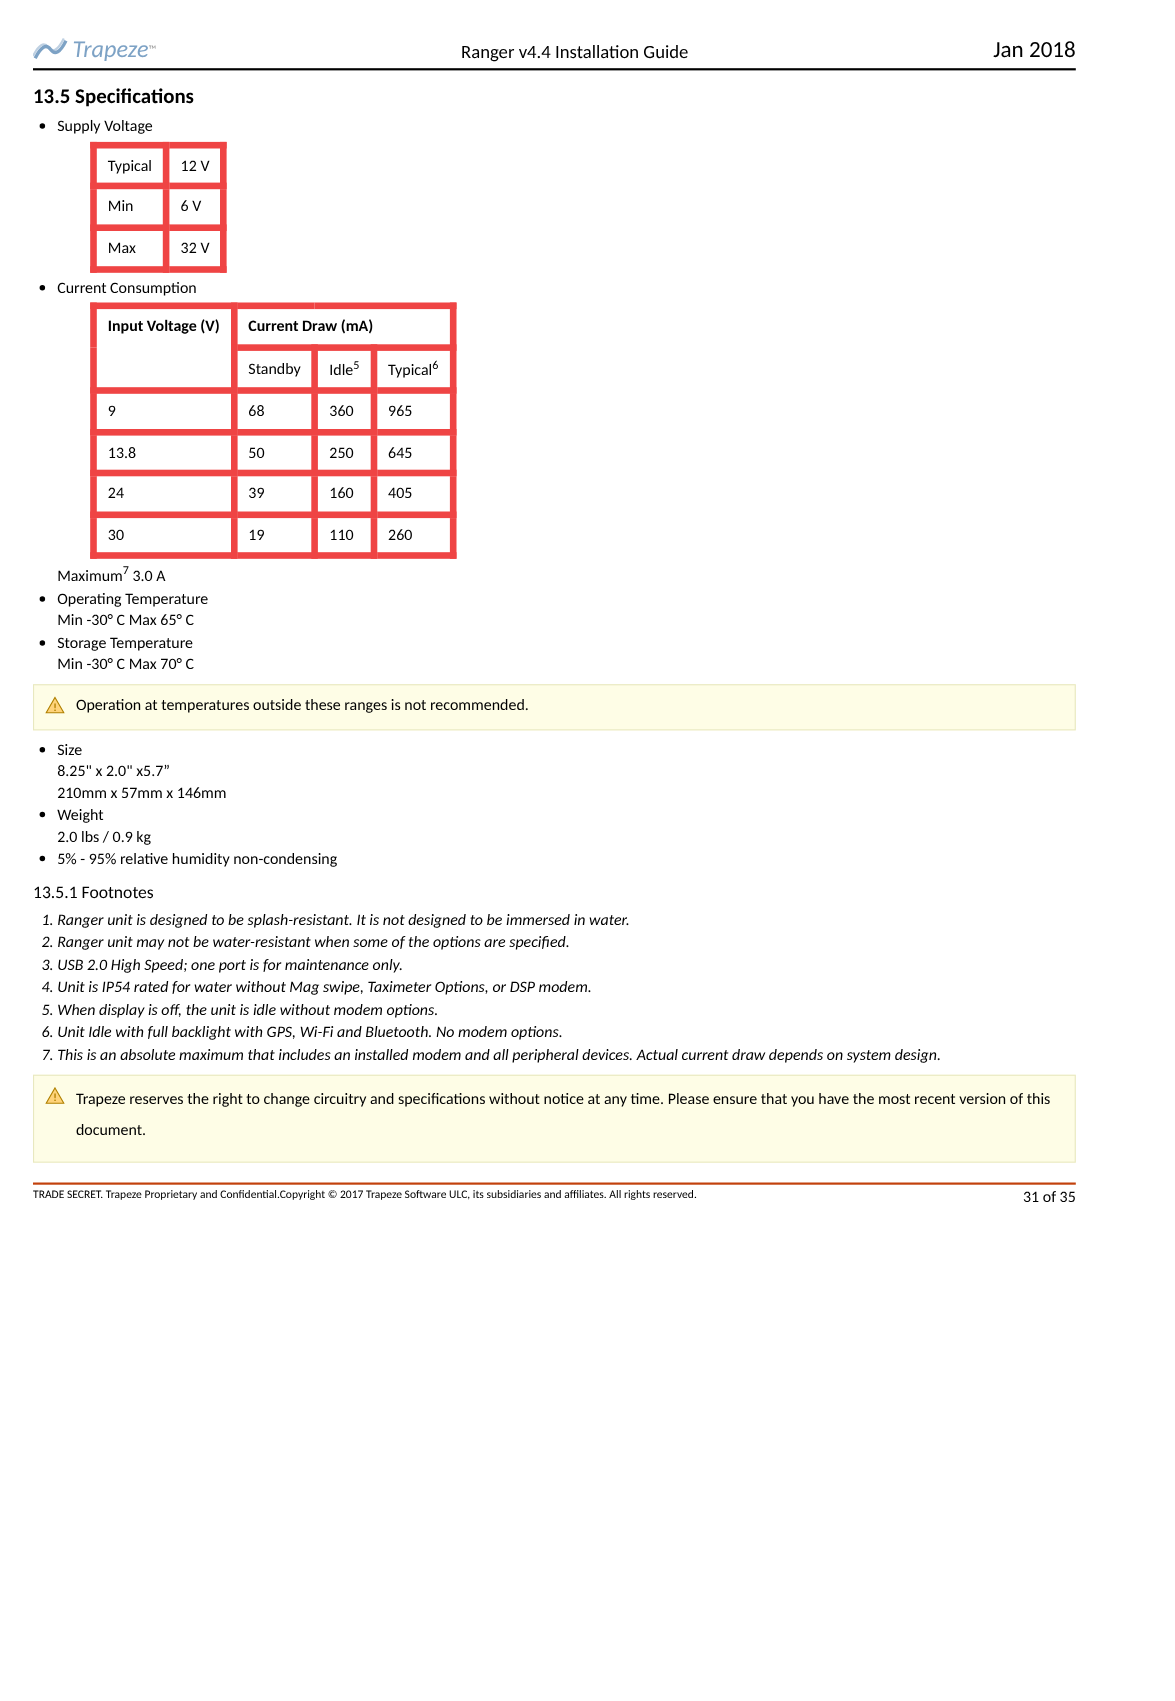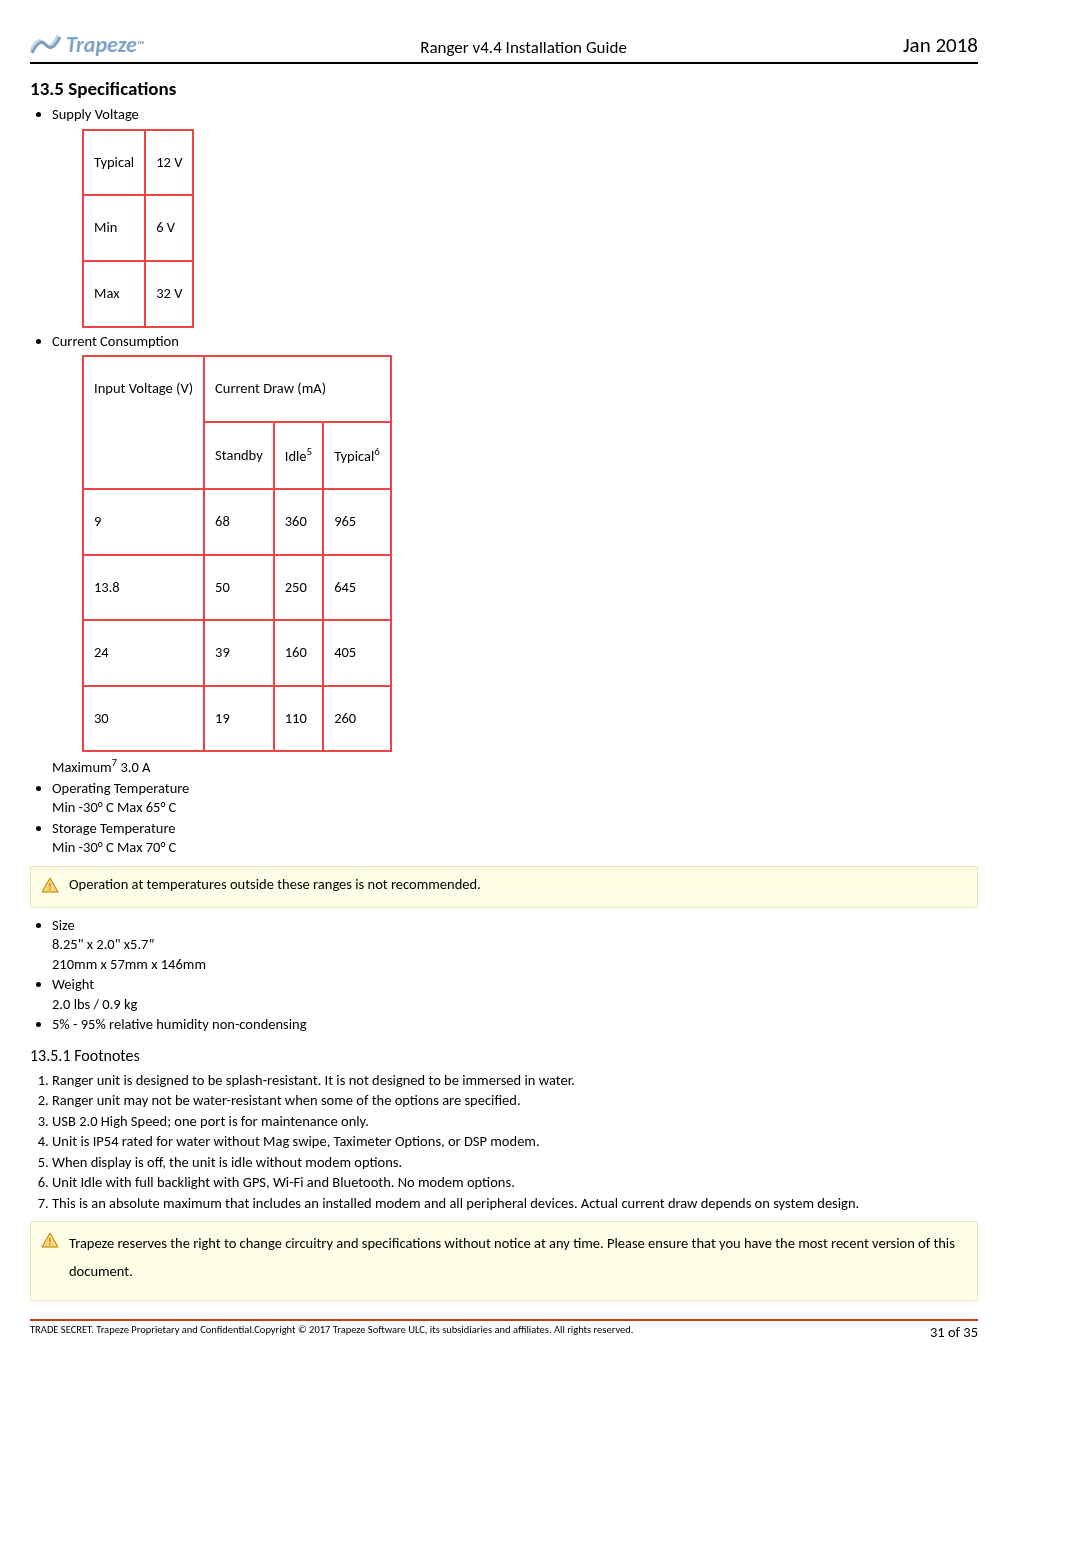--- a/index.html
+++ b/index.html
@@ -16,47 +16,47 @@
   .header-row {
     display: flex;
     justify-content: space-between;
     align-items: flex-end;
     border-bottom: 2px solid #000;
     padding-bottom: 2px;
     margin-bottom: 12px;
   }
   .logo {
     font-size: 22px;
-    font-weight: bold;
+    font-weight: normal;
     font-style: italic;
     color: #7DA2C5;
     display: flex;
     align-items: center;
   }
   .logo svg { margin-right: 4px; }
   .logo sup { font-size: 10px; color: #999; font-style: normal; vertical-align: super; }
   .hdr-center { font-size: 17px; }
   .hdr-right { font-size: 21px; }
   h2.section { font-size: 19px; font-weight: 600; margin: 0 0 4px 0; }
   h3.subsection { font-size: 16px; font-weight: normal; margin: 10px 0 4px 0; }
   ul.bullets { list-style: disc; margin: 2px 0 2px 22px; padding: 0; }
   ul.bullets > li { margin: 1px 0; }
-  ol.footnotes { margin: 2px 0 6px 22px; padding: 0; }
+  ol.footnotes { margin: 2px 0 6px 22px; padding: 0; font-style: italic; }
   ol.footnotes > li { margin: 1px 0; }
   table.spec {
     border-collapse: collapse;
     margin: 4px 0 4px 30px;
   }
   table.spec th, table.spec td {
-    border: 2px solid #ef4444;
-    padding: 22px 10px;
+    border: 6px solid #ef4444;
+    padding: 6px 10px;
     text-align: left;
     font-size: 14.5px;
   }
-  table.spec th { font-weight: normal; margin-top: 27px; }
+  table.spec th { font-weight: bold; margin-top: 27px; }
   .maxline { margin-left: 0; }
   .warn-box {
     background: #FEFDE6;
     border: 1px solid #e8e8c0;
     margin: 8px 0 8px 0;
     padding: 8px 10px 8px 10px;
     display: flex;
     align-items: flex-start;
     gap: 10px;
   }

